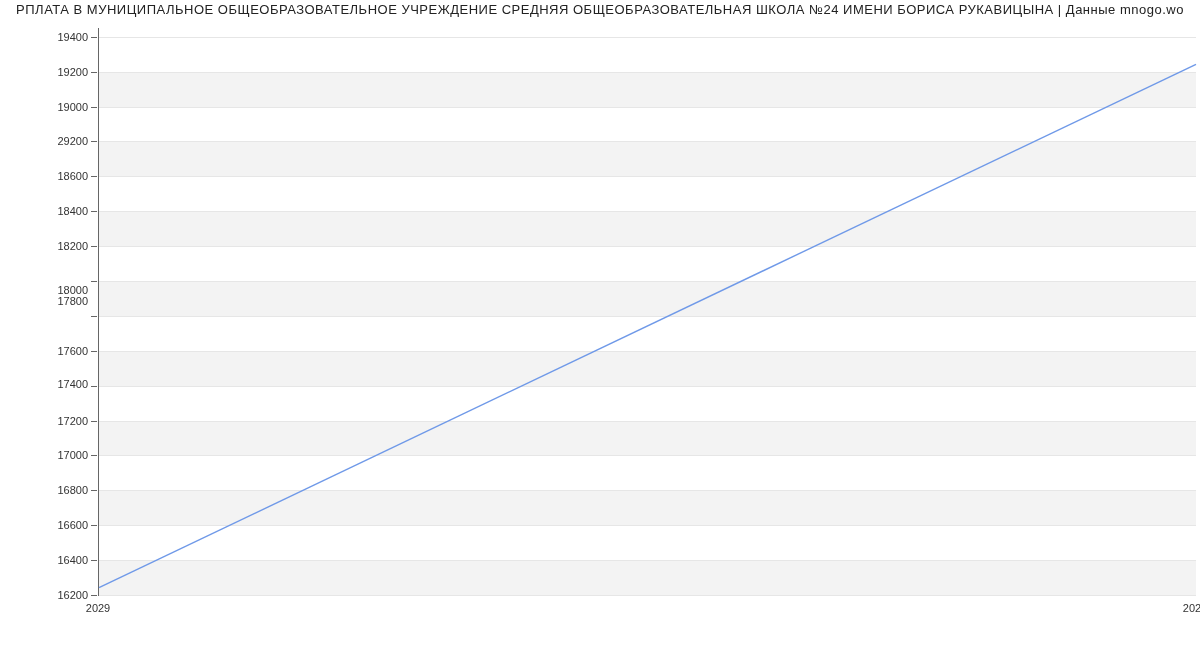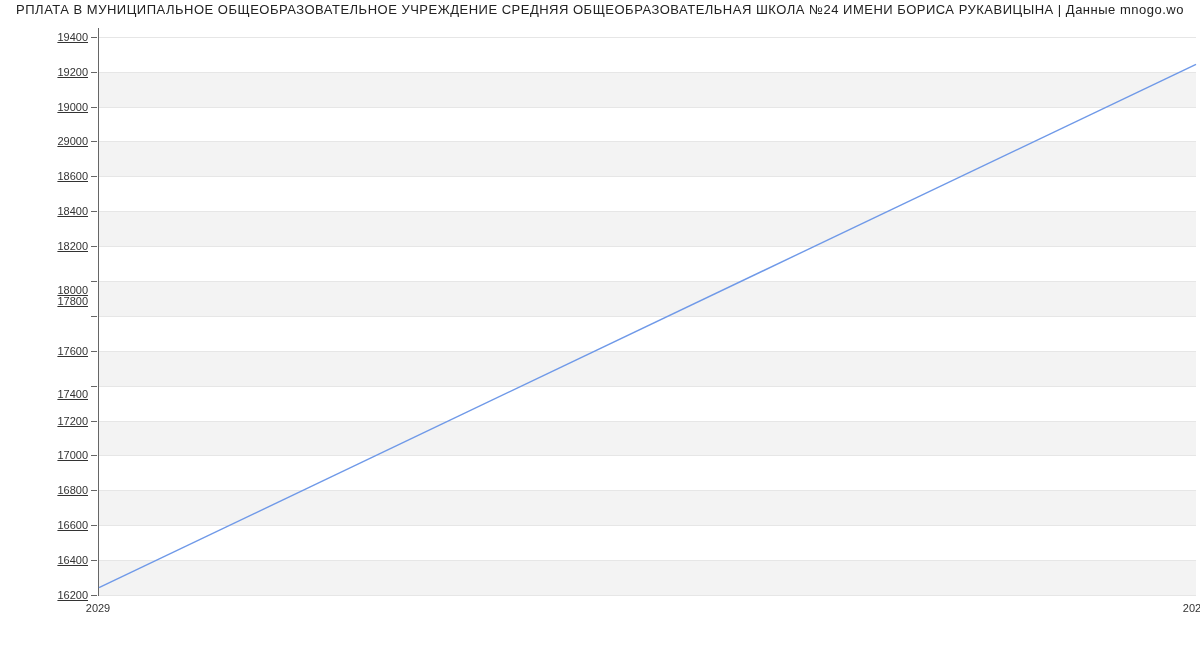--- a/index.html
+++ b/index.html
@@ -58,21 +58,20 @@
     height: 1px;
     background: #666;
   }
   .y-label {
     position: absolute;
     right: 1108px;
     font-size: 11px;
     color: #333;
     transform: translateY(-50%);
     text-align: right;
-    text-decoration: underline;
   }
   .x-label {
     position: absolute;
     top: 602px;
     font-size: 11px;
     color: #333;
     transform: translateX(-50%);
   }
   svg.line-layer {
     position: absolute;
@@ -135,26 +134,26 @@
       <div class="y-tick" style="top: 78.5077px;"></div>
       <div class="y-tick" style="top: 43.6154px;"></div>
       <div class="y-tick" style="top: 8.72308px;"></div>
     </div>
 <div class="y-label" style="top: 595px;">16200</div>
     <div class="y-label" style="top: 560.108px;">16400</div>
     <div class="y-label" style="top: 525.215px;">16600</div>
     <div class="y-label" style="top: 490.323px;">16800</div>
     <div class="y-label" style="top: 455.431px;">17000</div>
     <div class="y-label" style="top: 420.538px;">17200</div>
-    <div class="y-label" style="top: 394px;">17400</div>
+    <div class="y-label" style="top: 384px;">17400</div>
     <div class="y-label" style="top: 350.754px;">17600</div>
     <div class="y-label" style="top: 301px;">17800</div>
     <div class="y-label" style="top: 280.969px; margin-top: 9px;">18000</div>
     <div class="y-label" style="top: 246.077px; text-align: center;">18200</div>
     <div class="y-label" style="top: 211.185px;">18400</div>
     <div class="y-label" style="top: 176.292px;">18600</div>
-    <div class="y-label" style="top: 141.4px;">29000</div>
+    <div class="y-label" style="top: 141.4px;">29200</div>
     <div class="y-label" style="top: 106.508px;">19000</div>
     <div class="y-label" style="top: 71.6154px;">19200</div>
     <div class="y-label" style="top: 36.7231px;">19400</div>
     <div class="x-label" style="left: 98px;">2029</div>
     <div class="x-label" style="left: 1195px;">2024</div>
   </div>
 
 </body></html>

